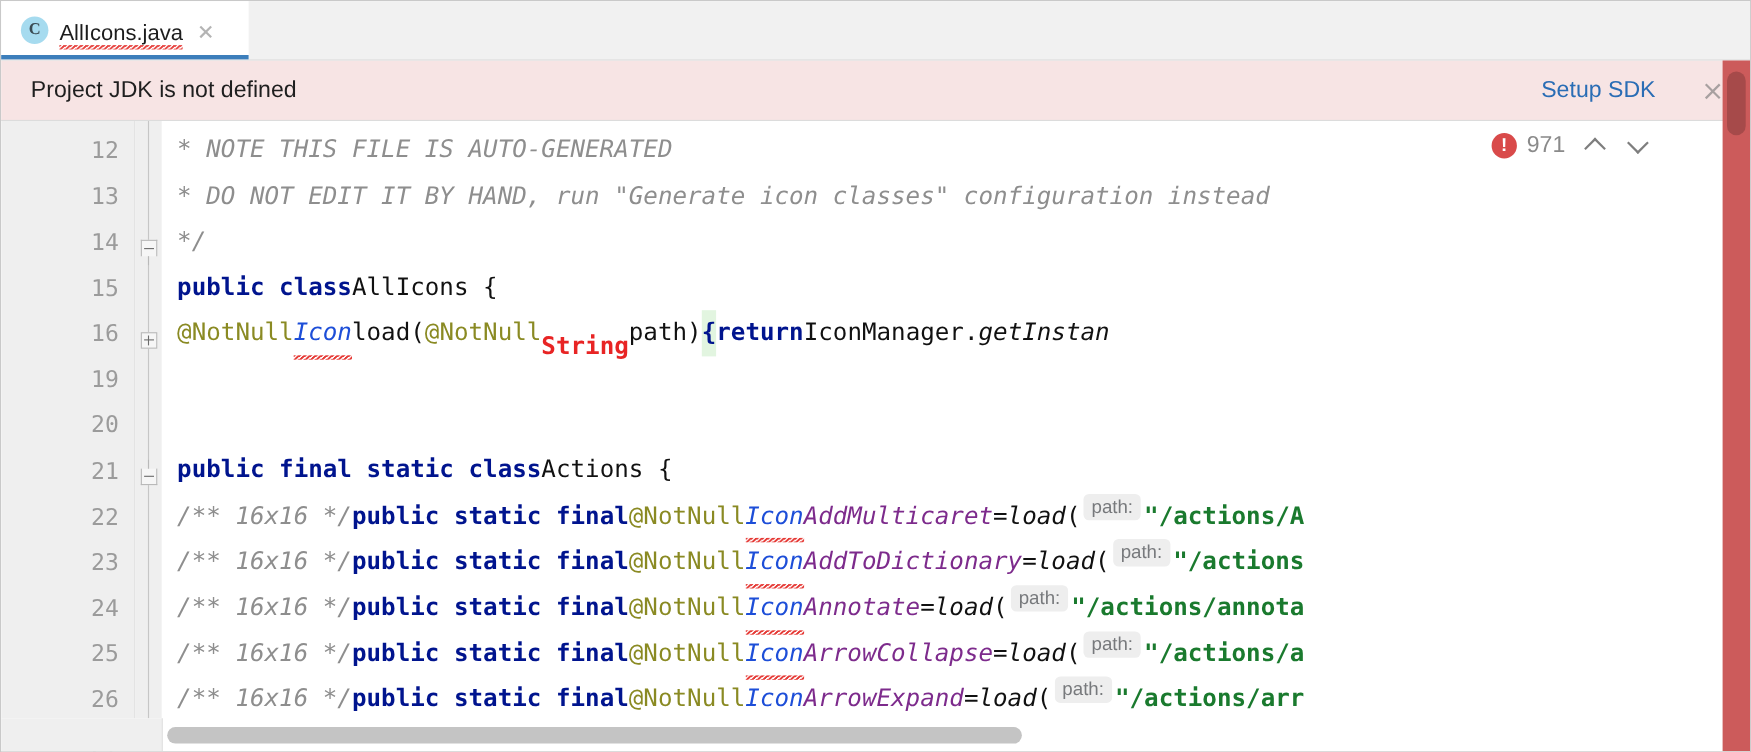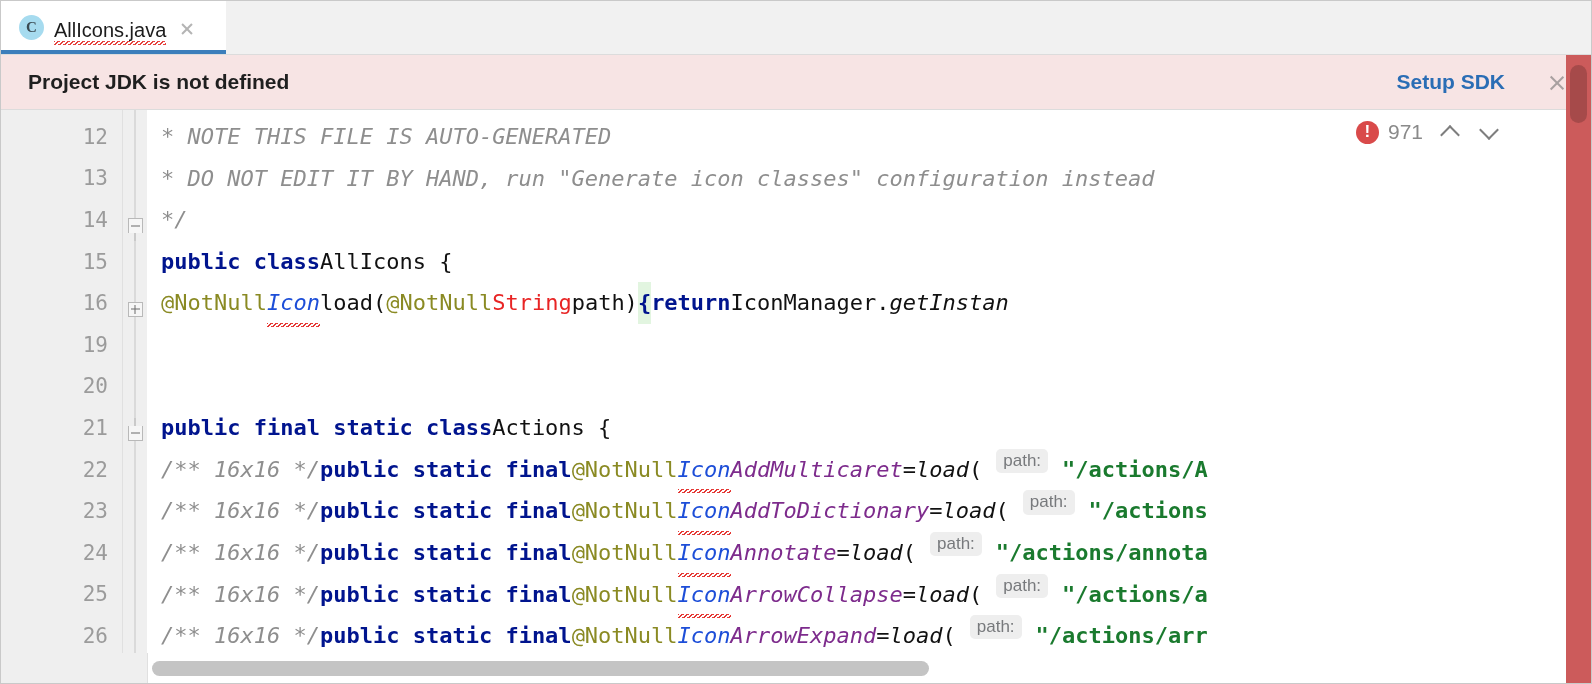--- a/index.html
+++ b/index.html
@@ -97,21 +97,20 @@
   .tab-close::after  { transform: rotate(-45deg); }
 
   
   .notifbar {
     height: 55px;
     background: #f7e4e4;
     display: flex;
     align-items: center;
     padding: 0 22px 0 27px;
     border-bottom: 1px solid #dcdcdc;
-    font-weight: bold;
   }
   .notif-text {
     font-size: 21px;
     color: #1f1f1f;
     flex: 1;
     white-space: nowrap;
   }
   .notif-action {
     font-size: 21px;
     color: #2a6db5;
@@ -249,21 +248,21 @@
     color: #111111;
     padding-left: 14px;
   }
 
   
   .t-comment  { color: #8e8e8e; font-style: italic; }
   .t-keyword  { color: #00148e; font-weight: bold; }
   .t-anno     { color: #8a8a23; }
   .t-type     { color: #1d4ed8; font-style: italic; position: relative; }
   .t-ident    { color: #7d2b8c; font-style: italic; }
-  .t-err      { color: #e82424; font-weight: normal; }
+  .t-err      { color: #e82424; font-weight: bold; margin-top: 13px; }
   .t-string   { color: #1a7a2e; font-weight: bold; }
   .t-plain    { color: #111111; }
   .t-italic   { color: #111111; font-style: italic; }
   .t-brace-hl {
     background: #e2f5e0;
     color: #00148e;
     font-weight: bold;
   }
   .squig {
     position: relative;
@@ -283,21 +282,21 @@
   .hint {
     display: inline-block;
     background: #eeeeee;
     color: #77797c;
     border-radius: 5px;
     font-family: "Liberation Sans", sans-serif;
     font-size: 17px;
     font-style: normal;
     font-weight: normal;
     padding: 1px 7px 2px 7px;
-    margin: 0 14px;
+    margin: 0 3px;
     vertical-align: middle;
     line-height: 1.25;
   }
 
   
   .err-widget {
     position: absolute;
     top: 8px;
     right: 86px;
     display: flex;

